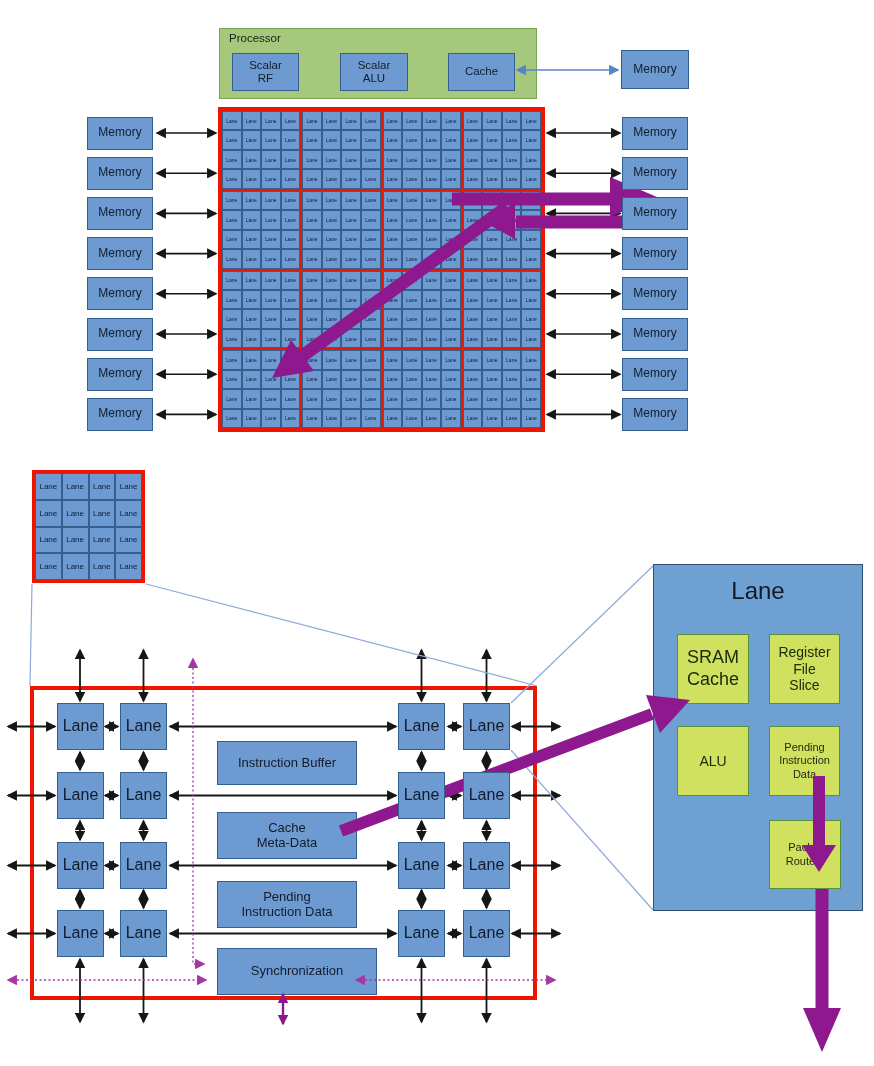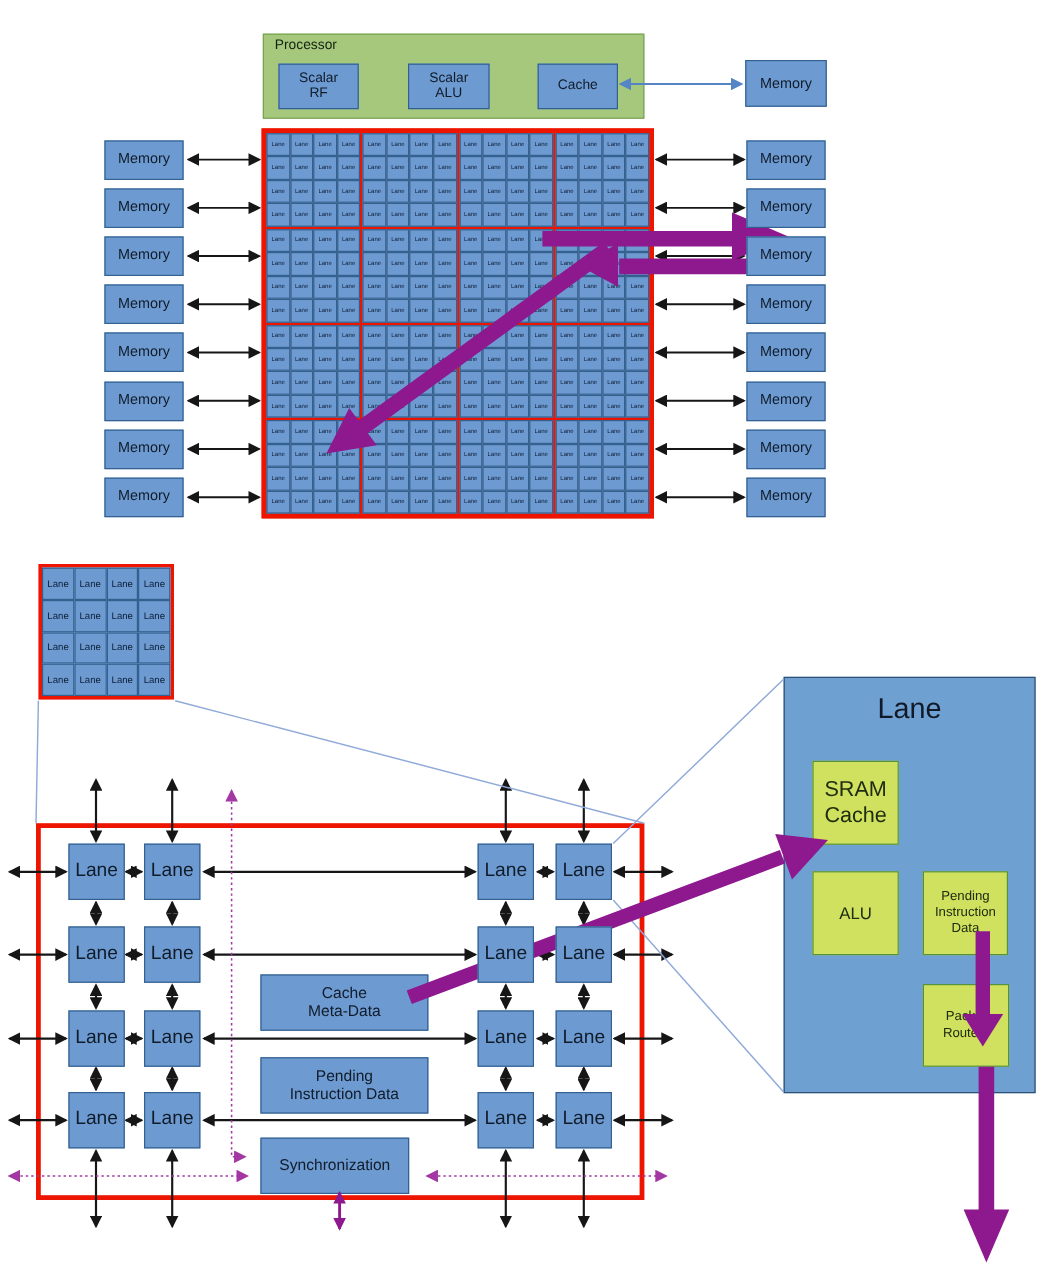--- a/index.html
+++ b/index.html
@@ -356,31 +356,35 @@
       <div class="gcell">Lane</div>
       <div class="gcell">Lane</div>
       <div class="gcell">Lane</div>
       <div class="gcell">Lane</div>
       <div class="gcell">Lane</div>
       <div class="gcell">Lane</div>
       <div class="gcell">Lane</div>
     </div>
 
   <div id="cluster">
+    <div class="bluebox cblock" style="left:183px;top:51px;width:140px;height:44px">Instruction Buffer</div>
     <div class="bluebox cblock" style="left:183px;top:122px;width:140px;height:47px">Cache
 Meta-Data</div>
     <div class="bluebox cblock" style="left:183px;top:191px;width:140px;height:47px">Pending
 Instruction Data</div>
-    <div class="bluebox cblock" style="left:183px;top:258px;width:124px;height:47px">Synchronization</div>
+    <div class="bluebox cblock" style="left:183px;top:258px;width:160px;height:47px">Synchronization</div>
   </div>
 
   <div id="lane-detail">
     <div id="ld-title">Lane</div>
     <div id="ld0" class="ldbox">SRAM
 Cache</div>
+    <div id="ld1" class="ldbox">Register
+File
+Slice</div>
     <div id="ld2" class="ldbox">ALU</div>
     <div id="ld3" class="ldbox">Pending
 Instruction
 Data</div>
     <div id="ld4" class="ldbox">Packet
 Routers</div>
   </div>
 
   <svg id="overlay" width="874" height="1066" viewBox="0 0 874 1066">
       <defs>

